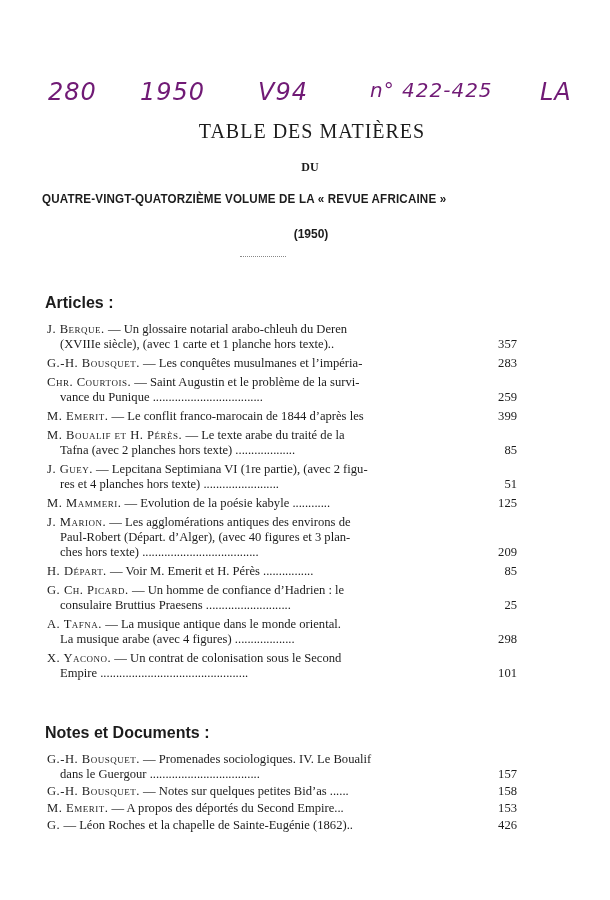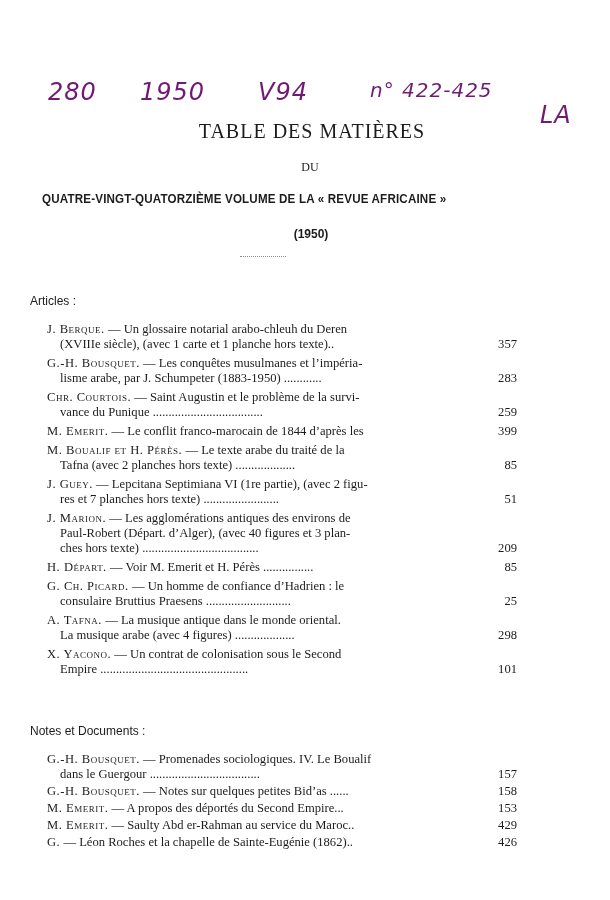--- a/index.html
+++ b/index.html
@@ -11,34 +11,34 @@
   .handwritten {
     position: absolute; top: 78px; left: 0; width: 524px; height: 30px;
     font-family: "DejaVu Sans", sans-serif; font-size: 24px; color: #701a75;
     font-style: italic; letter-spacing: 1px;
   }
   .handwritten span { position: absolute; top: 0; white-space: nowrap; }
   .hw-1 { left: 48px; }
   .hw-2 { left: 140px; }
   .hw-3 { left: 258px; }
   .hw-4 { left: 370px; font-size: 20px; }
-  .hw-5 { left: 540px; margin-top: 23px; }
+  .hw-5 { left: 540px; }
   .title {
     position: absolute; top: 120px; left: 0; width: 610px; text-align: center;
     font-size: 20px; letter-spacing: 1px; padding-left: 14px; box-sizing: border-box;
   }
-  .du { position: absolute; top: 160px; left: 0; width: 610px; text-align: center; font-size: 12px; font-weight: normal; padding-left: 10px; box-sizing: border-box; }
+  .du { position: absolute; top: 160px; left: 0; width: 610px; text-align: center; font-size: 12px; font-weight: bold; padding-left: 10px; box-sizing: border-box; }
   .subtitle {
     position: absolute; top: 191px; left: 42px; width: 560px;
     font-family: "Liberation Sans", "DejaVu Sans", sans-serif; font-weight: bold; font-size: 13.5px;
     letter-spacing: 0.2px; transform: scaleX(0.86); transform-origin: left; white-space: nowrap;
   }
   .year { position: absolute; top: 227px; left: 0; width: 610px; text-align: center; font-family: "Liberation Sans", sans-serif; font-weight: bold; font-size: 12px; padding-left: 12px; box-sizing: border-box; }
   .ornament { position: absolute; top: 256px; left: 240px; width: 46px; height: 1px; border-top: 1px dotted #888; }
-  .section-head { position: absolute; left: 30px; font-family: "Liberation Sans", sans-serif; font-weight: normal; font-size: 12px; }
+  .section-head { position: absolute; left: 45px; font-family: "Liberation Sans", sans-serif; font-weight: bold; font-size: 16px; }
   .sec-articles { top: 294px; }
   .sec-notes { top: 724px; }
   .entries { position: absolute; left: 47px; width: 470px; font-size: 12.6px; line-height: 15px; }
   .entries-articles { top: 322px; }
   .entries-notes { top: 752px; }
   .entry { position: relative; margin-bottom: 4px; }
   .entry .text { display: block; padding-right: 44px; text-align: justify; text-indent: 0; }
   .entry .line { display: block; white-space: nowrap; overflow: hidden; padding-right: 0; }
   .entry .line.cont { padding-left: 13px; }
   .entry .page { position: absolute; right: 0; bottom: 0; width: 40px; text-align: right; }
@@ -67,21 +67,20 @@
     <div class="entry">
       <span class="text">
         <span class="line"><span class="sc">J. Berque.</span> <span>— Un glossaire notarial arabo-chleuh du Deren</span></span>
         <span class="line cont"><span>(XVIIIe siècle), (avec 1 carte et 1 planche hors texte)..</span></span>
       </span>
       <span class="page">357</span>
     </div>
     <div class="entry">
       <span class="text">
         <span class="line"><span class="sc">G.-H. Bousquet.</span> <span>— Les conquêtes musulmanes et l’impéria-</span></span>
-        <span class="line cont"><span>lisme arabe, par J. Schumpeter (1883-1950) ............</span></span>
       </span>
       <span class="page">283</span>
     </div>
     <div class="entry">
       <span class="text">
         <span class="line"><span class="sc">Chr. Courtois.</span> <span>— Saint Augustin et le problème de la survi-</span></span>
         <span class="line cont"><span>vance du Punique ...................................</span></span>
       </span>
       <span class="page">259</span>
     </div>
@@ -94,23 +93,29 @@
     <div class="entry">
       <span class="text">
         <span class="line"><span class="sc">M. Boualif et H. Pérès.</span> <span>— Le texte arabe du traité de la</span></span>
         <span class="line cont"><span>Tafna (avec 2 planches hors texte) ...................</span></span>
       </span>
       <span class="page">85</span>
     </div>
     <div class="entry">
       <span class="text">
         <span class="line"><span class="sc">J. Guey.</span> <span>— Lepcitana Septimiana VI (1re partie), (avec 2 figu-</span></span>
-        <span class="line cont"><span>res et 7 planches hors texte) ........................</span></span>
+        <span class="line cont"><span>res et 4 planches hors texte) ........................</span></span>
       </span>
       <span class="page">51</span>
+    </div>
+    <div class="entry">
+      <span class="text">
+        <span class="line"><span class="sc">M. Mammeri.</span> <span>— Evolution de la poésie kabyle ............</span></span>
+      </span>
+      <span class="page">125</span>
     </div>
     <div class="entry">
       <span class="text">
         <span class="line"><span class="sc">J. Marion.</span> <span>— Les agglomérations antiques des environs de</span></span>
         <span class="line cont"><span>Paul-Robert (Départ. d’Alger), (avec 40 figures et 3 plan-</span></span>
         <span class="line cont"><span>ches hors texte) .....................................</span></span>
       </span>
       <span class="page">209</span>
     </div>
     <div class="entry">
@@ -158,23 +163,17 @@
       <span class="page">158</span>
     </div>
     <div class="entry">
       <span class="text">
         <span class="line"><span class="sc">M. Emerit.</span> <span>— A propos des déportés du Second Empire...</span></span>
       </span>
       <span class="page">153</span>
     </div>
     <div class="entry">
       <span class="text">
-        <span class="line"><span class="sc">M. Emerit.</span> <span>— Saulty Abd er-Rahman au service du Maroc..</span></span>
-      </span>
-      <span class="page">429</span>
-    </div>
-    <div class="entry">
-      <span class="text">
         <span class="line"><span class="sc">G.</span> <span>— Léon Roches et la chapelle de Sainte-Eugénie (1862)..</span></span>
       </span>
       <span class="page">426</span>
     </div>
   </div>
 
 </body></html>

